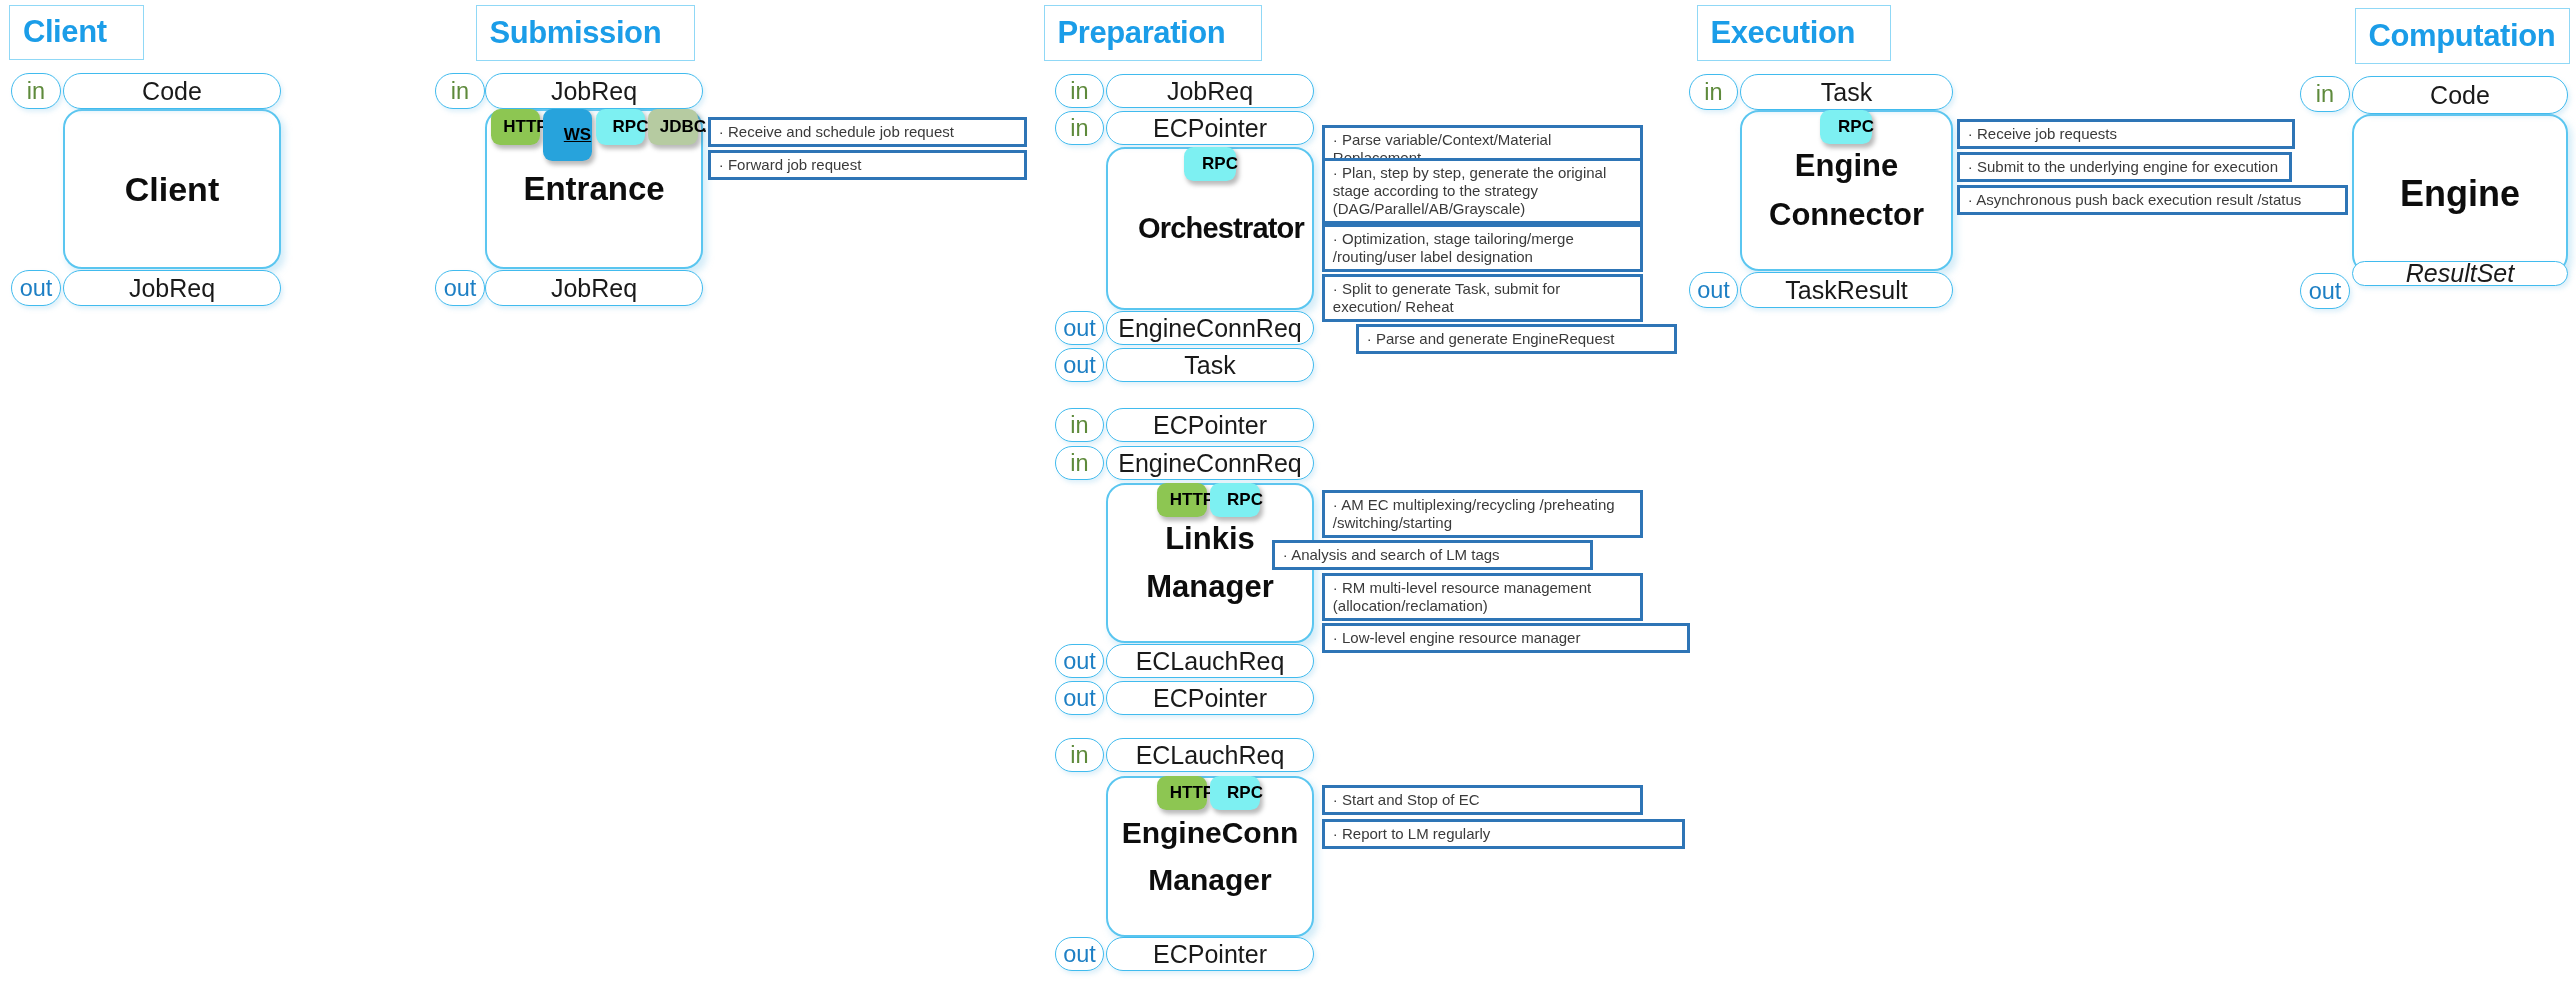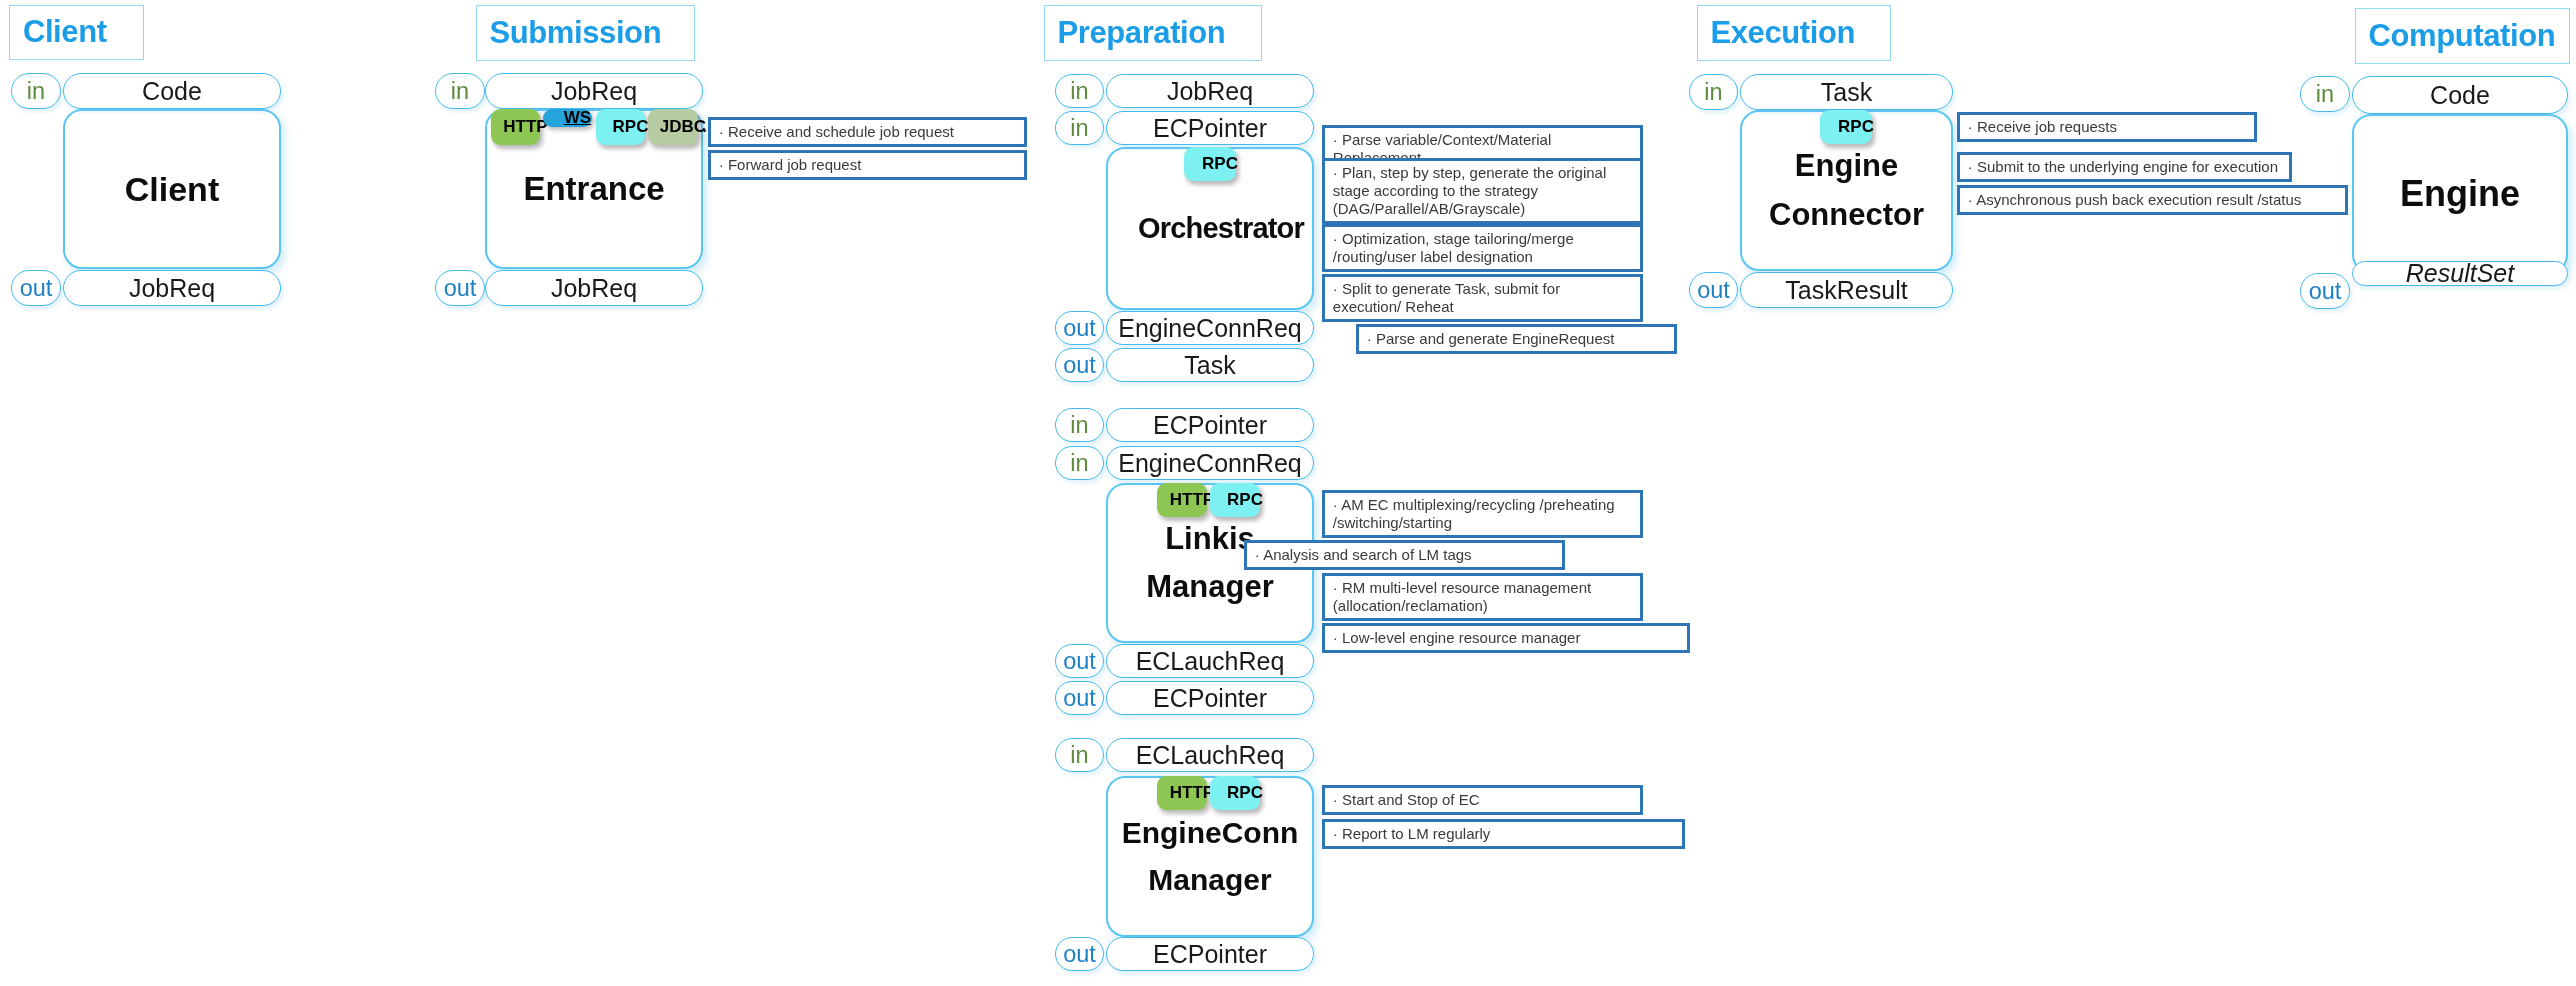--- a/index.html
+++ b/index.html
@@ -64,21 +64,21 @@
   <div class="io out" style="left:11px;top:270px;width:50px;height:36px;">out</div>
   <div class="pill" style="left:63px;top:270px;width:218px;height:36px;">JobReq</div>
 
   <div class="hdr" style="left:476px;top:4.7px;width:219px;height:56px;">Submission</div>
   <div class="io in" style="left:435px;top:73px;width:50px;height:36px;">in</div>
   <div class="pill" style="left:485px;top:73px;width:218px;height:36px;">JobReq</div>
   <div class="bigbox" style="left:485px;top:109px;width:218px;height:160px;">
     <div class="title" style="font-size:33px;">Entrance</div>
   </div>
   <div class="tag http" style="left:491px;top:109px;width:49px;height:36px;">HTTP</div>
-  <div class="tag ws" style="left:543px;top:109px;width:49px;height:18px;text-decoration:underline;">WS</div>
+  <div class="tag ws" style="left:543px;top:109px;width:49px;height:52px;text-decoration:underline;">WS</div>
   <div class="tag rpc" style="left:596px;top:109px;width:49px;height:36px;">RPC</div>
   <div class="tag jdbc" style="left:648px;top:109px;width:50px;height:36px;">JDBC</div>
   <div class="dot" style="left:702px;top:114px;">.</div>
   <div class="note" style="left:708px;top:117px;width:319px;">· Receive and schedule job request</div>
   <div class="note" style="left:708px;top:150px;width:319px;">· Forward job request</div>
   <div class="io out" style="left:435px;top:270px;width:50px;height:36px;">out</div>
   <div class="pill" style="left:485px;top:270px;width:218px;height:36px;">JobReq</div>
 
   <div class="hdr" style="left:1044px;top:4.7px;width:218px;height:56px;">Preparation</div>
 
@@ -106,21 +106,21 @@
   <div class="pill" style="left:1106px;top:446px;width:208px;height:34px;">EngineConnReq</div>
   <div class="bigbox" style="left:1106px;top:483px;width:208px;height:160px;">
     <div class="title" style="font-size:31px;">
       <div>Linkis</div>
       <div>Manager</div>
     </div>
   </div>
   <div class="tag http" style="left:1157px;top:483px;width:50px;height:34px;">HTTP</div>
   <div class="tag rpc" style="left:1210px;top:483px;width:50px;height:34px;">RPC</div>
   <div class="note" style="left:1322px;top:490px;width:321px;">· AM EC multiplexing/recycling /preheating /switching/starting</div>
-  <div class="note" style="left:1244px;top:540px;width:321px;">· Analysis and search of LM tags</div>
+  <div class="note" style="left:1272px;top:540px;width:321px;">· Analysis and search of LM tags</div>
   <div class="note" style="left:1322px;top:573px;width:321px;">· RM multi-level resource management (allocation/reclamation)</div>
   <div class="note" style="left:1322px;top:623px;width:368px;">· Low-level engine resource manager</div>
   <div class="io out" style="left:1055px;top:644px;width:49px;height:34px;">out</div>
   <div class="pill" style="left:1106px;top:644px;width:208px;height:34px;">ECLauchReq</div>
   <div class="io out" style="left:1055px;top:681px;width:49px;height:34px;">out</div>
   <div class="pill" style="left:1106px;top:681px;width:208px;height:34px;">ECPointer</div>
 
   <div class="io in" style="left:1055px;top:738px;width:49px;height:34px;">in</div>
   <div class="pill" style="left:1106px;top:738px;width:208px;height:34px;">ECLauchReq</div>
   <div class="bigbox" style="left:1106px;top:776px;width:208px;height:161px;">
@@ -139,21 +139,21 @@
   <div class="hdr" style="left:1697px;top:4.7px;width:194px;height:56px;">Execution</div>
   <div class="io in" style="left:1689px;top:74px;width:49px;height:36px;">in</div>
   <div class="pill" style="left:1740px;top:74px;width:213px;height:36px;">Task</div>
   <div class="bigbox" style="left:1740px;top:110px;width:213px;height:161px;">
     <div class="title" style="font-size:31px;">
       <div>Engine</div>
       <div>Connector</div>
     </div>
   </div>
   <div class="tag rpc" style="left:1820px;top:110px;width:52px;height:34px;">RPC</div>
-  <div class="note" style="left:1957px;top:112px;width:300px;">· Receive job requests</div>
+  <div class="note" style="left:1957px;top:119px;width:338px;">· Receive job requests</div>
   <div class="note" style="left:1957px;top:152px;width:335px;">· Submit to the underlying engine for execution</div>
   <div class="note" style="left:1957px;top:185px;width:391px;">· Asynchronous push back execution result /status</div>
   <div class="io out" style="left:1689px;top:272px;width:49px;height:36px;">out</div>
   <div class="pill" style="left:1740px;top:272px;width:213px;height:36px;">TaskResult</div>
 
   <div class="hdr" style="left:2355px;top:7.8px;width:215px;height:56px;">Computation</div>
   <div class="io in" style="left:2300px;top:76px;width:50px;height:36px;">in</div>
   <div class="pill" style="left:2352px;top:76px;width:216px;height:38px;">Code</div>
   <div class="bigbox" style="left:2352px;top:114px;width:216px;height:160px;">
     <div class="title" style="font-size:36px;">Engine</div>

